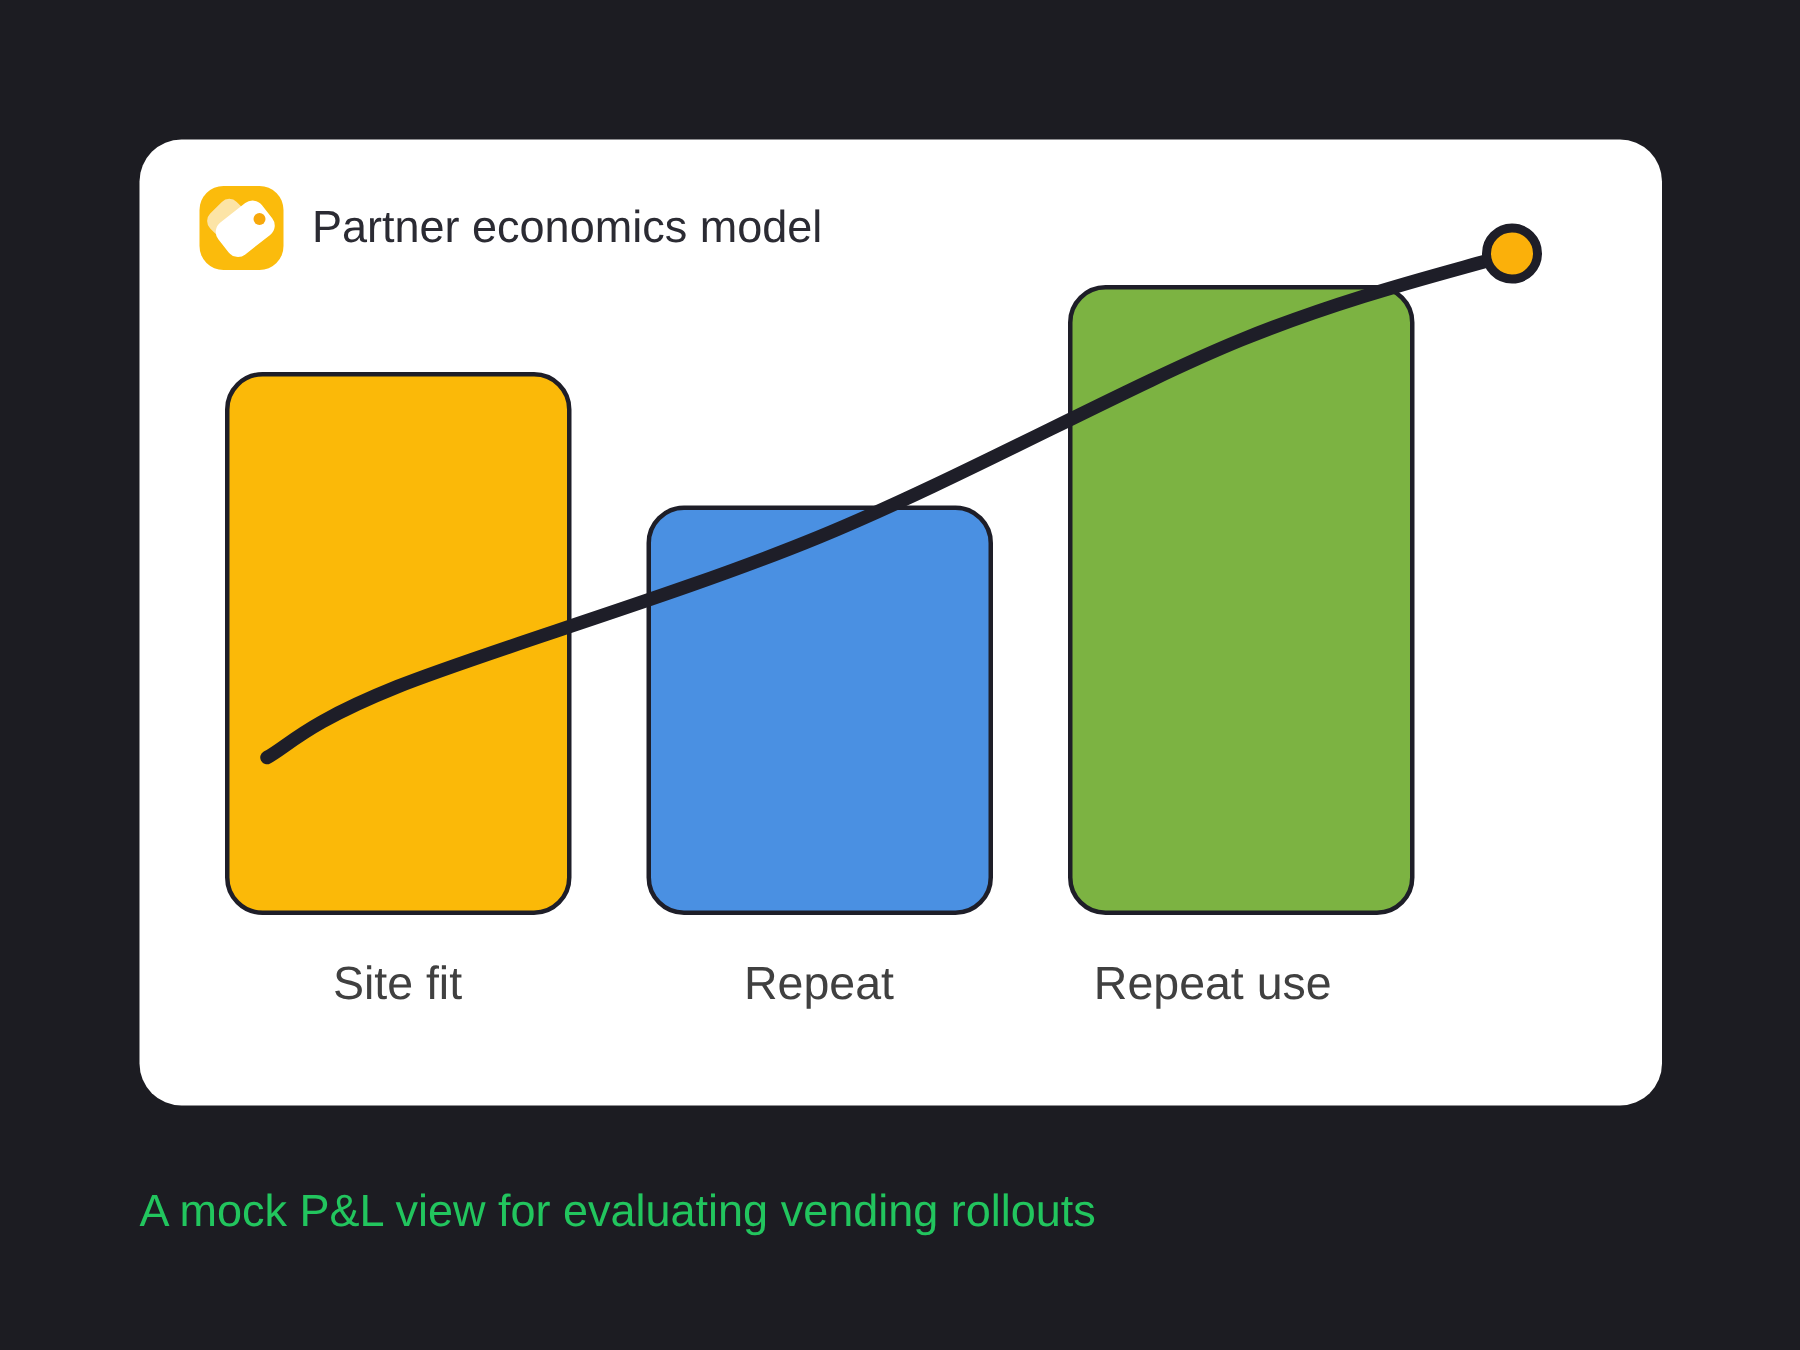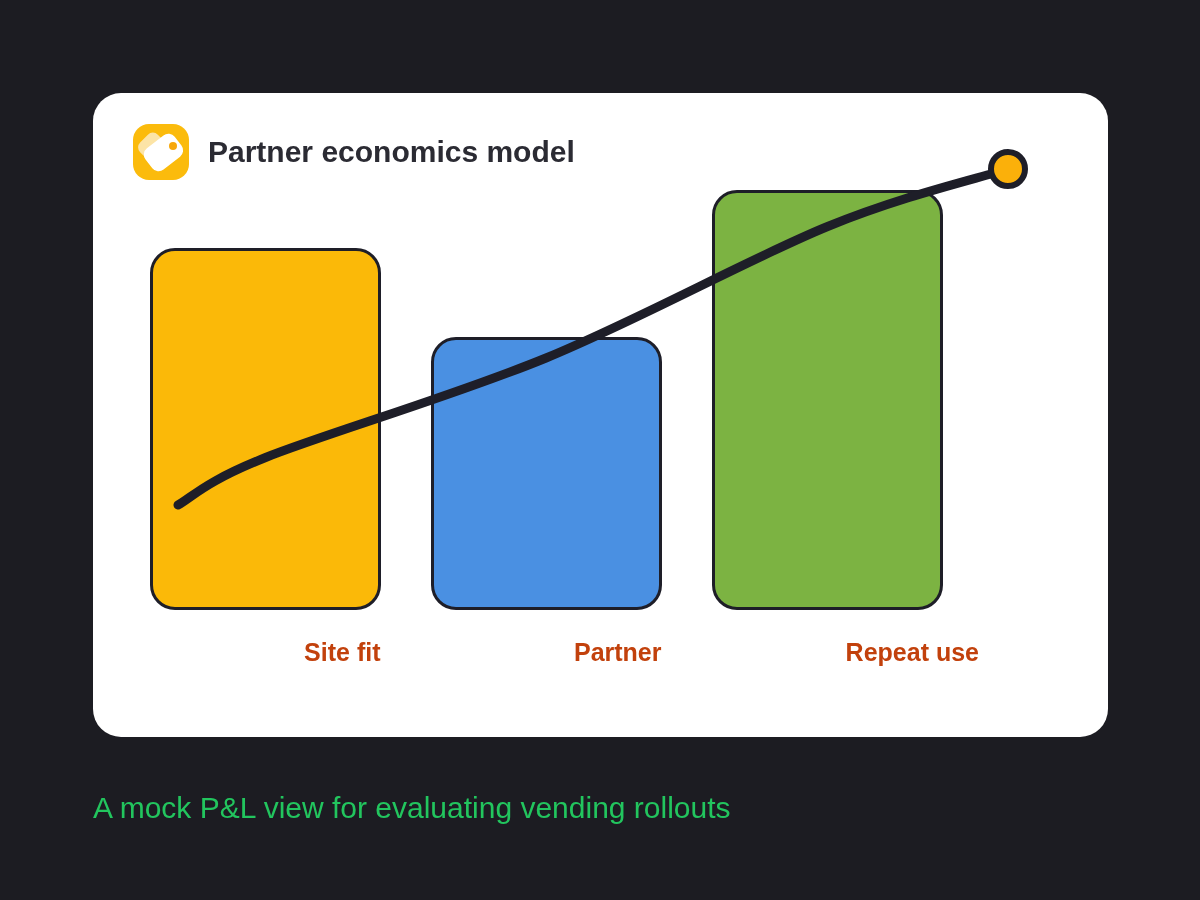--- a/index.html
+++ b/index.html
@@ -12,21 +12,20 @@
     overflow: hidden;
   }
   .card {
     position: absolute;
     left: 93px;
     top: 93px;
     width: 1015px;
     height: 644px;
     background: #FFFFFF;
     border-radius: 28px;
-    font-weight: bold;
   }
   .card-header {
     position: absolute;
     left: 40px;
     top: 31px;
     display: flex;
     align-items: center;
     gap: 19px;
   }
   .app-icon {
@@ -78,23 +77,23 @@
   }
   .bar {
     position: absolute;
     box-sizing: border-box;
     border: 3px solid #1E1E28;
     border-radius: 25px;
   }
   .bar-label {
     position: absolute;
     top: 545px;
-    text-align: right;
-    font-size: 25px;
-    color: #c2410c;
+    text-align: center;
+    font-size: 31px;
+    color: #404040;
   }
   #trend-svg {
     position: absolute;
     left: 0;
     top: 0;
     pointer-events: none;
   }
   .caption {
     position: absolute;
     left: 93px;
@@ -113,23 +112,23 @@
       <div class="tag-back"></div>
       <div class="tag-front"></div>
       <div class="tag-dot"></div>
     </div>
     <div class="card-title">Partner economics model</div>
   </div>
   <div class="plot" id="plot">
     <div class="bar" style="left: 56.5px; top: 155px; width: 231px; height: 362px; background: rgb(251, 185, 8); border-color: rgb(30, 30, 40);"></div>
       <div class="bar-label" style="left: 56.5px; width: 231px;">Site fit</div>
       <div class="bar" style="left: 337.5px; top: 244px; width: 231px; height: 273px; background: rgb(74, 144, 226); border-color: rgb(30, 30, 40);"></div>
-      <div class="bar-label" style="left: 337.5px; width: 231px;">Partner</div>
+      <div class="bar-label" style="left: 337.5px; width: 231px;">Repeat</div>
       <div class="bar" style="left: 618.5px; top: 97px; width: 231px; height: 420px; background: rgb(124, 179, 66); border-color: rgb(30, 30, 40);"></div>
-      <div class="bar-label" style="left: 655px; width: 231px;">Repeat use</div>
+      <div class="bar-label" style="left: 600px; width: 231px;">Repeat use</div>
       <svg id="trend-svg" width="1015" height="644" viewBox="0 0 1015 644">
         <path d="M 85 412 C 99.5 404.1, 110.7 389.3, 172 364.75 C 233.3 340.3, 359.3 303.5, 453 265 C 546.7 226.5, 657.0 165.3, 734 133.75 C 811.0 102.3, 884.8 85.6, 915 76" fill="none" stroke="#1E1E28" stroke-width="9" stroke-linecap="round" stroke-linejoin="round"></path>
         <circle cx="915" cy="76" r="17" fill="#FBB00A" stroke="#1E1E28" stroke-width="6"></circle>
       </svg>
   </div>
 </div>
 
 <div class="caption">A mock P&amp;L view for evaluating vending rollouts</div>
 
 </body></html>

